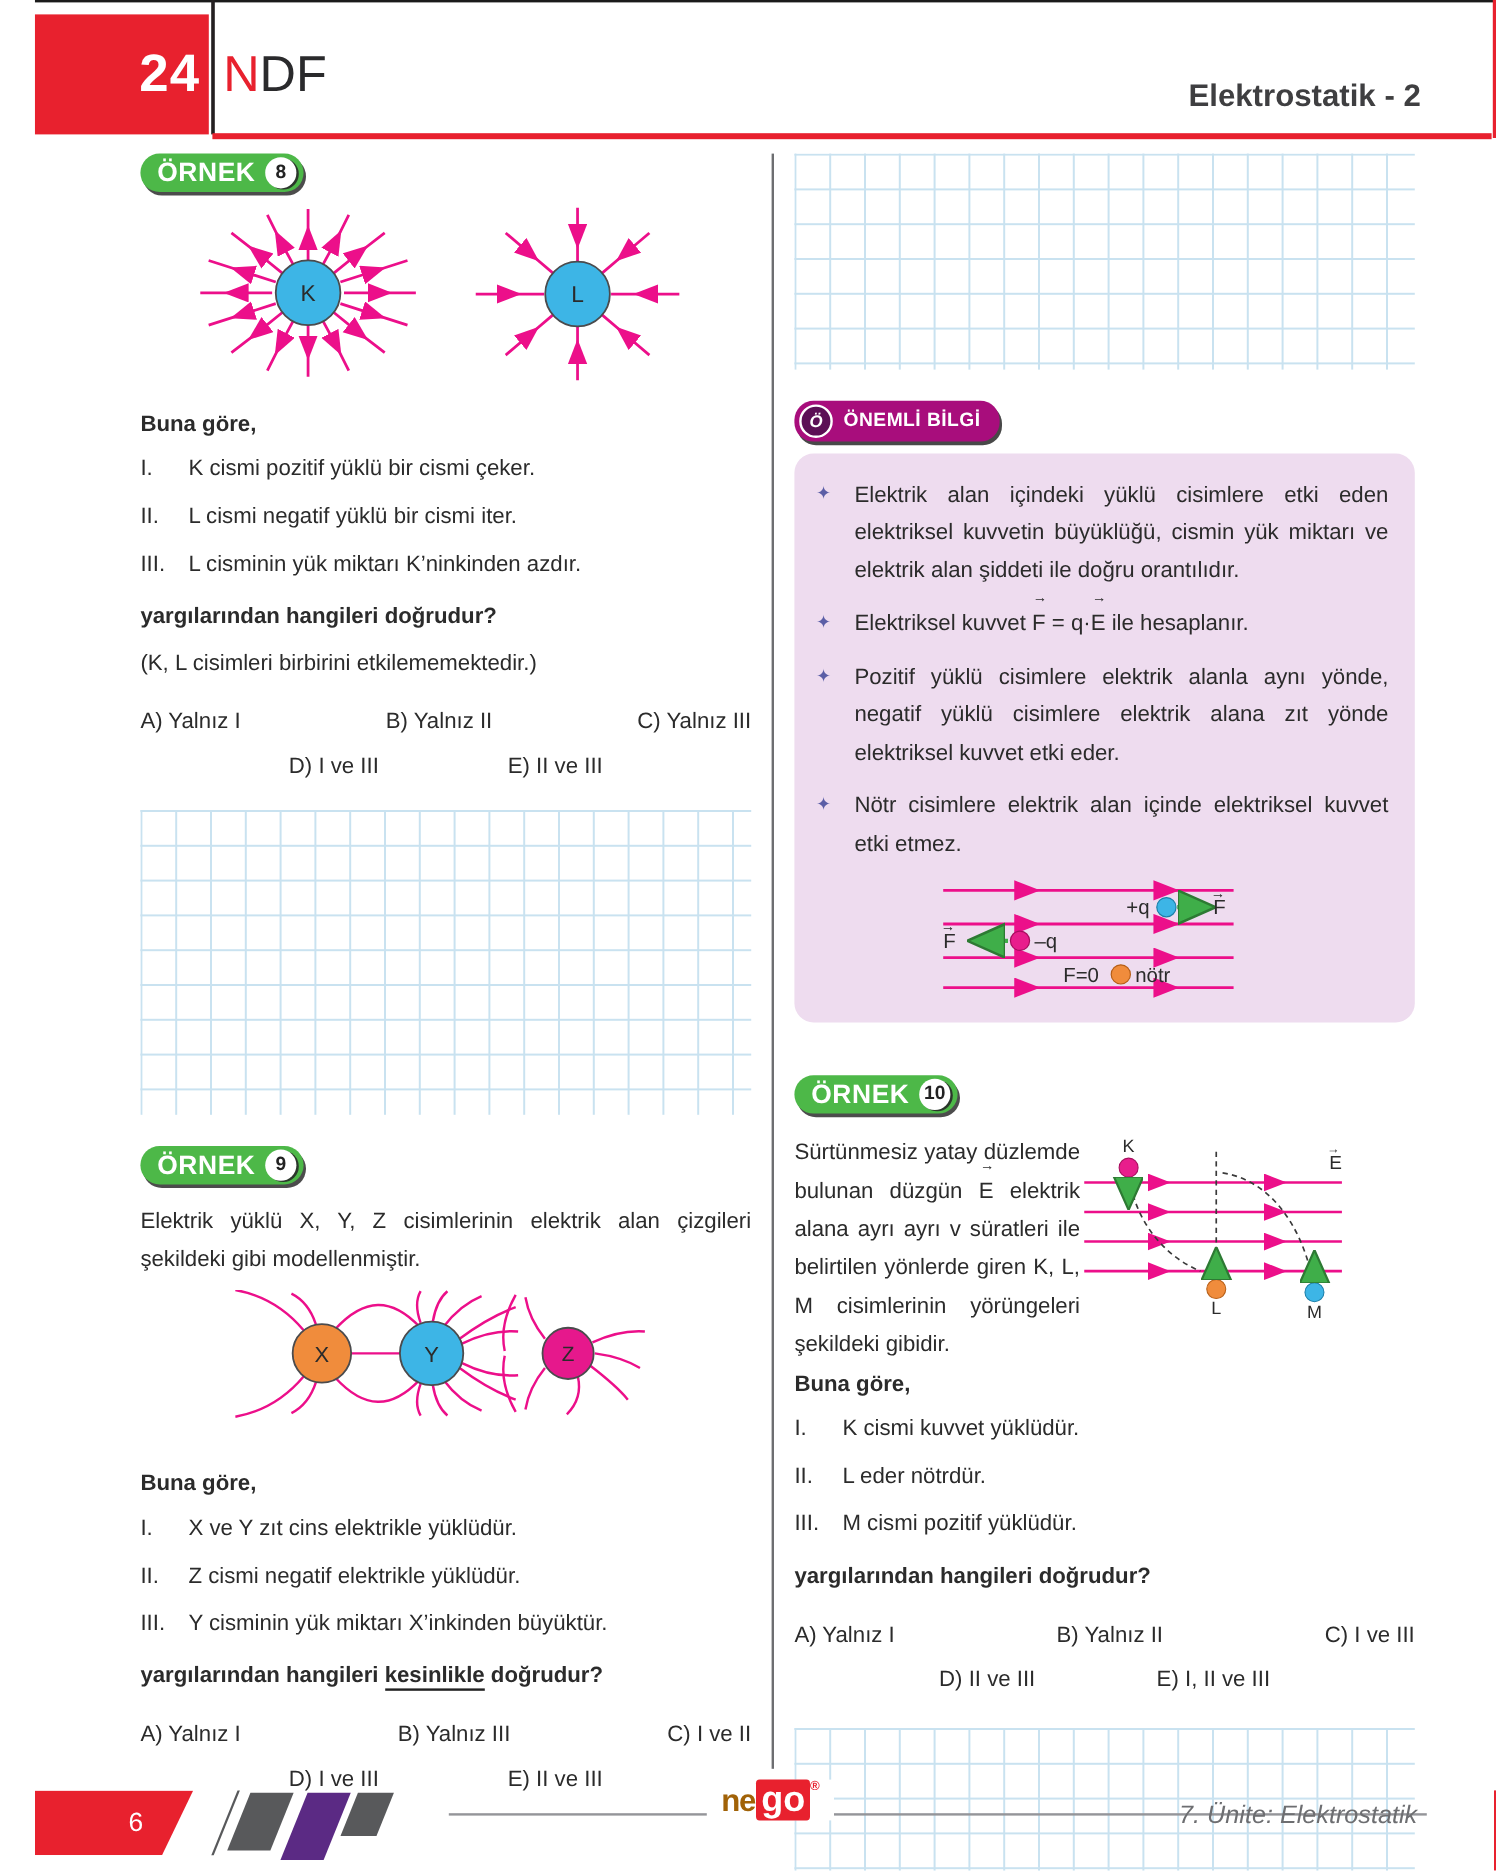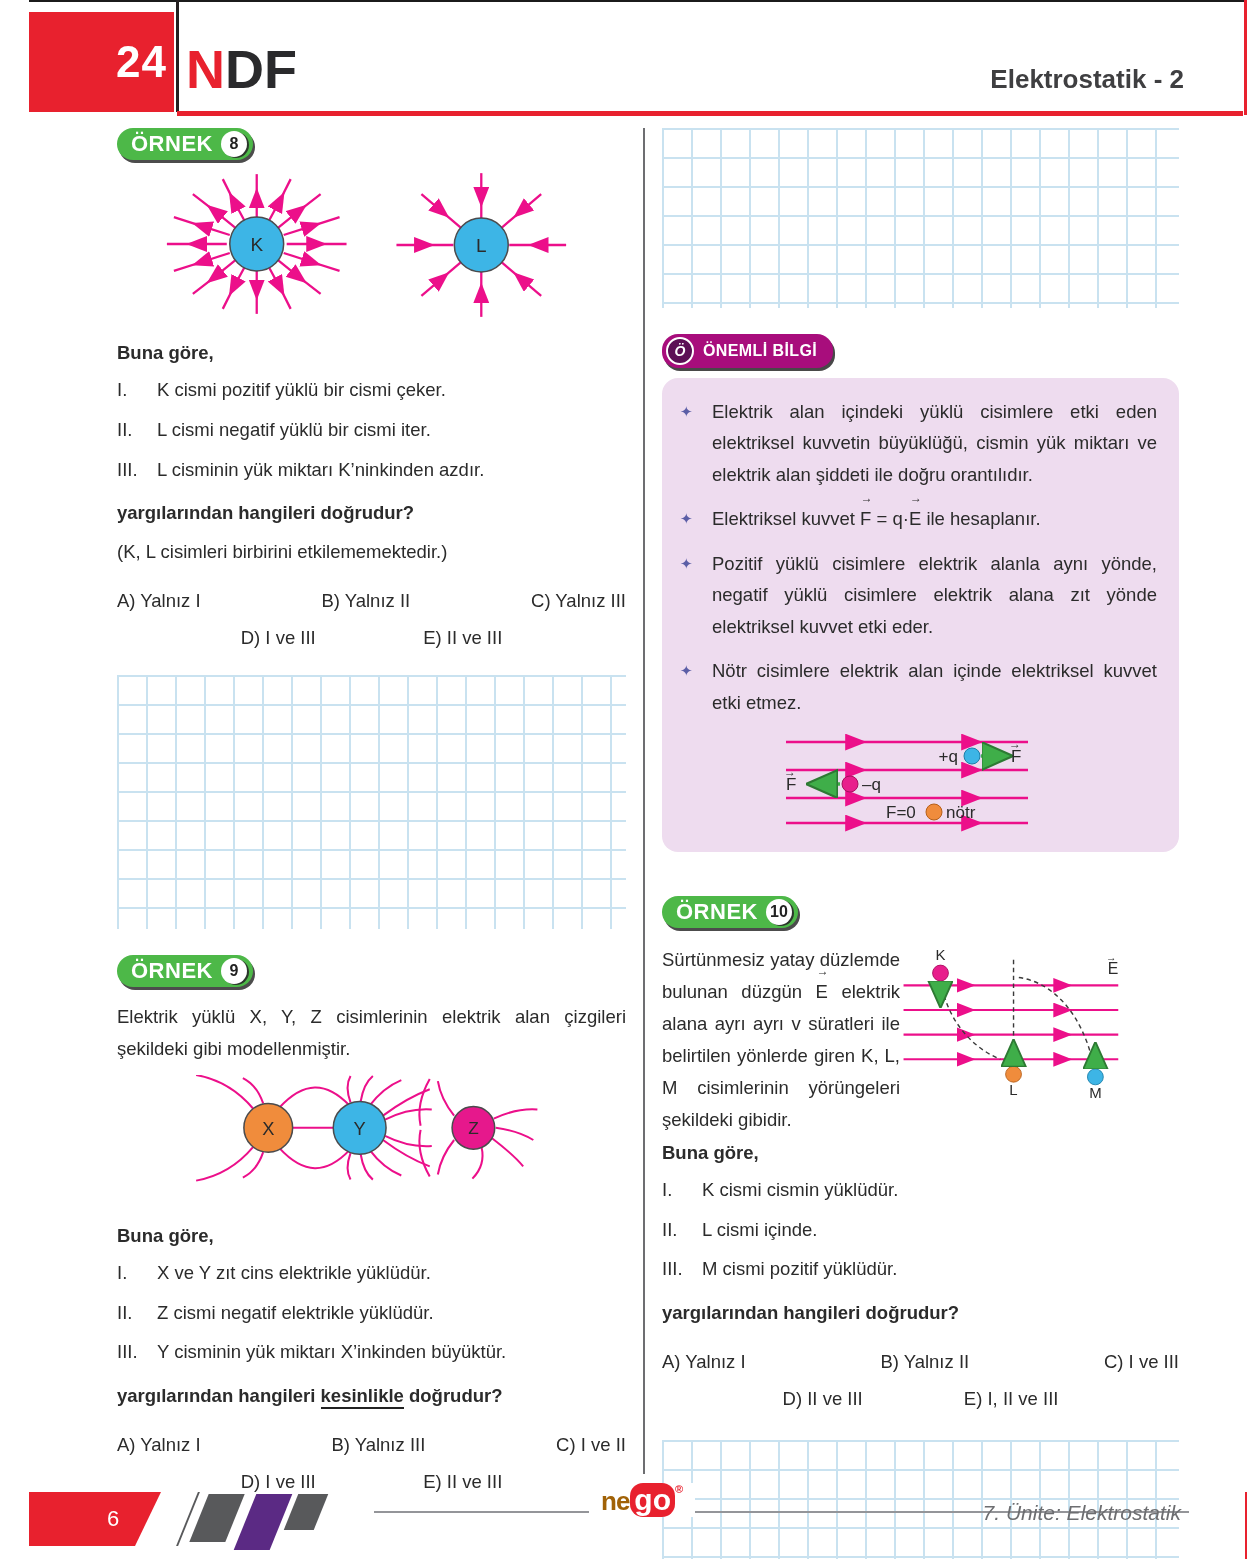--- a/index.html
+++ b/index.html
@@ -4,21 +4,21 @@
 <style>
   html,body{margin:0;padding:0;background:#ffffff;}
   .page{position:relative;width:1247px;height:1559px;background:#fff;overflow:hidden;
         font-family:"Liberation Sans","DejaVu Sans",sans-serif;color:#2b2b2b;margin-left:29px;}
   
   .top-line{position:absolute;left:0;top:0;width:1216px;height:2px;background:#1b1b1b;}
   .hdr-red-box{position:absolute;left:0;top:12px;width:145px;height:100px;background:#e8212e;
                display:flex;align-items:center;justify-content:flex-end;padding-right:7px;box-sizing:border-box;}
   .hdr-red-box span{color:#fff;font-weight:bold;font-size:44px;letter-spacing:1px;}
   .hdr-vline{position:absolute;left:147px;top:0;width:3px;height:112px;background:#242021;}
-  .hdr-brand{position:absolute;left:157px;top:38px;font-size:54px;font-weight:bold;letter-spacing:0px;}
+  .hdr-brand{position:absolute;left:157px;top:38px;font-size:42px;font-weight:normal;letter-spacing:0px;}
   .hdr-brand .n{color:#e8212e;} .hdr-brand .df{color:#2a2a2c;}
   .hdr-title{position:absolute;right:92px;top:64px;font-size:26px;font-weight:bold;color:#3f3f41;}
   .hdr-rule{position:absolute;left:148px;top:111px;width:1066px;height:5px;background:#e8212e;}
   .hdr-corner{position:absolute;left:1215px;top:0;width:32px;height:115px;background:#e8212e;}
   
   .col{position:absolute;top:128px;}
   .col-left{left:88px;width:509px;}
   .col-right{left:633px;width:517px;}
   .divider{position:absolute;left:614px;top:128px;width:2px;height:1346px;background:#6d6e71;}
   
@@ -56,21 +56,21 @@
   .bullet:first-child{margin-top:2px;}
   .bul-ic{width:32px;flex-shrink:0;color:#5b5ea6;font-size:15px;padding-top:3px;}
   
   .ex10row{display:flex;margin-top:16px;}
   .ex10txt{width:238px;font-size:18.5px;line-height:1.73;text-align:justify;}
   
   .foot-line{position:absolute;left:345px;top:1511px;width:815px;height:2px;background:#949599;}
   .foot-logo{position:absolute;left:560px;top:1483px;background:#fff;padding:0 12px;font-weight:bold;}
   .foot-logo .ne{color:#a16207;font-size:26px;letter-spacing:-1px;}
   .foot-logo .gobox{display:inline-block;background:#e8212e;color:#fff;font-size:30px;
-                    border-radius:13px;padding:0 4px;margin-left:1px;}
+                    border-radius:3px;padding:0 4px;margin-left:1px;}
   .foot-logo .reg{color:#e8212e;font-size:11px;vertical-align:top;}
   .foot-red{position:absolute;left:0;top:1492px;width:152px;height:54px;background:#e8212e;
             clip-path:polygon(0 0,132px 0,106px 100%,0 100%);
             display:flex;align-items:center;}
   .foot-red span{color:#fff;font-size:22px;margin-left:78px;}
   .foot-outline{position:absolute;left:118px;top:1492px;width:40px;height:54px;
                 border-right:2px solid #58595b;transform:skewX(-22deg);}
   .slash{position:absolute;top:1494px;height:48px;transform:skewX(-22deg);}
   .s1{left:170px;width:36px;background:#58595b;}
   .s2{left:216px;width:36px;background:#5b2a84;height:56px;}
@@ -345,25 +345,25 @@
         <text x="222" y="175" text-anchor="middle" font-size="17" fill="#2b2b2b">M</text>
         <text x="236" y="34" font-size="18" fill="#2b2b2b">E</text>
         <text x="234" y="19" font-size="12" fill="#2b2b2b">→</text>
       </svg>
     </div>
 
     <div class="lead" style="margin-top:6px;">Buna göre,</div>
 
     <div class="ritem">
       <span class="rn">I.</span>
-      <span>K cismi cismin yüklüdür.</span>
+      <span>K cismi kuvvet yüklüdür.</span>
     </div>
     <div class="ritem">
       <span class="rn">II.</span>
-      <span>L cismi içinde.</span>
+      <span>L eder nötrdür.</span>
     </div>
     <div class="ritem">
       <span class="rn">III.</span>
       <span>M cismi pozitif yüklüdür.</span>
     </div>
 
     <div class="q">yargılarından hangileri doğrudur?</div>
 
     <div class="opts">
       <span>A) Yalnız I</span>

